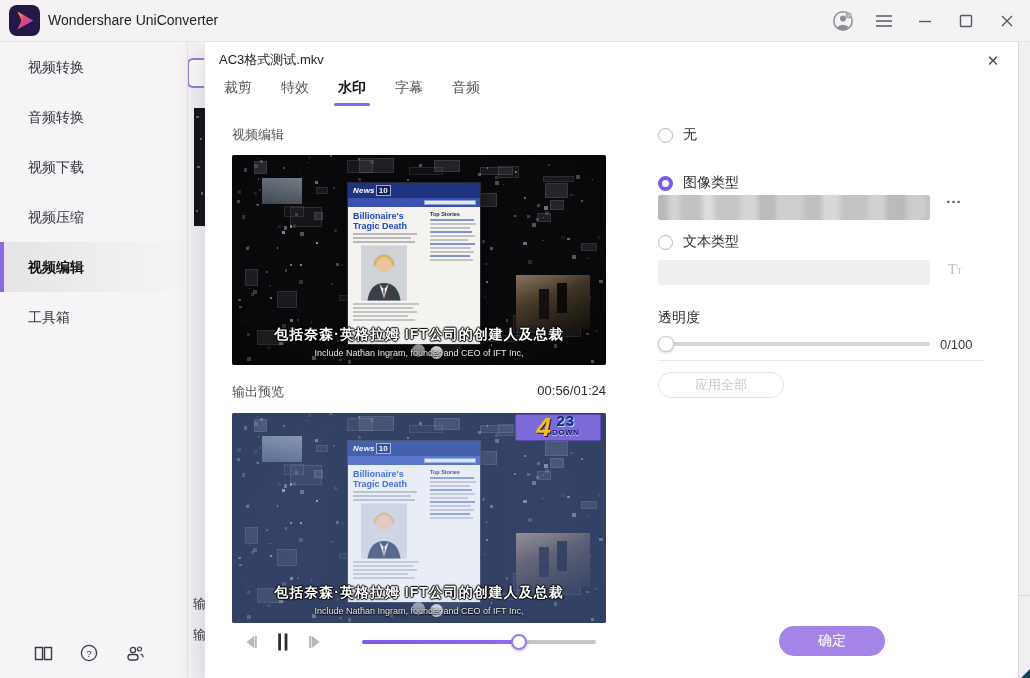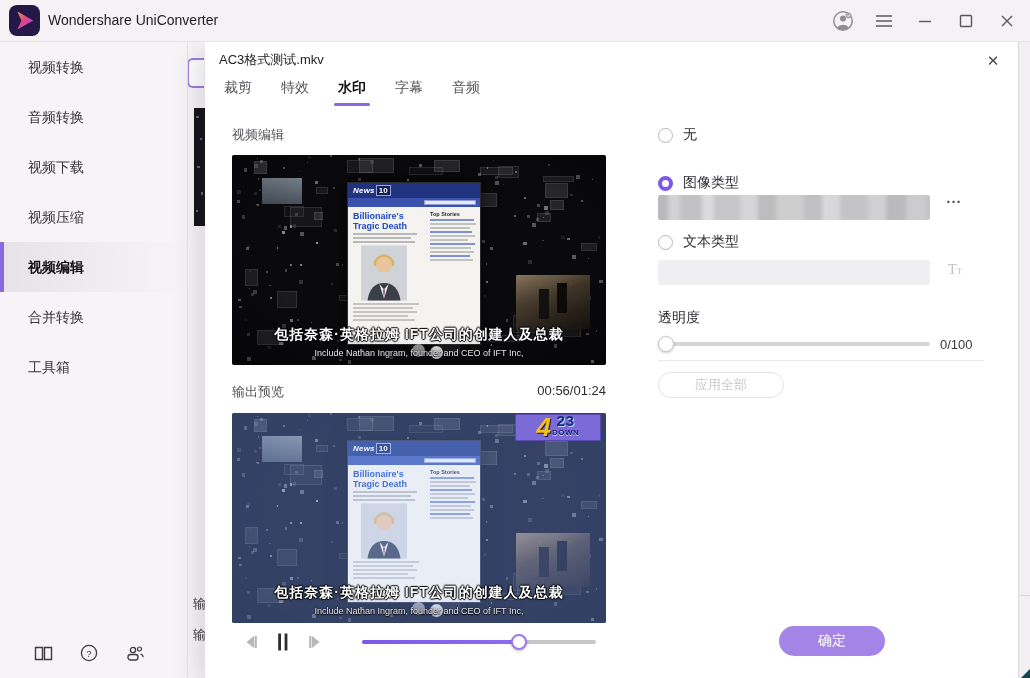--- a/index.html
+++ b/index.html
@@ -193,21 +193,20 @@
       <div class="side-item"><span>视频转换</span></div>
 
       <div class="side-item"><span>音频转换</span></div>
 
       <div class="side-item"><span>视频下载</span></div>
 
       <div class="side-item"><span>视频压缩</span></div>
 
       <div class="side-item active"><span>视频编辑</span></div>
 
-      <div class="side-item"><span>合并转换</span></div>
 
 
 
       <div class="side-item"><span>工具箱</span></div>
     </div>
   <div class="side-foot" style="position:absolute;left:0;bottom:16px;z-index:3;width:188px;display:flex;gap:27px;padding-left:34px;">
     <span>
       <svg width="19" height="17" viewBox="0 0 19 17">
           <path d="M1.5 2.5 h7 v12 h-7 z M10.5 2.5 h7 v12 h-7 z M8.5 2.5 v12" fill="none" stroke="#3c3a40" stroke-width="1.4"></path>
         </svg>

